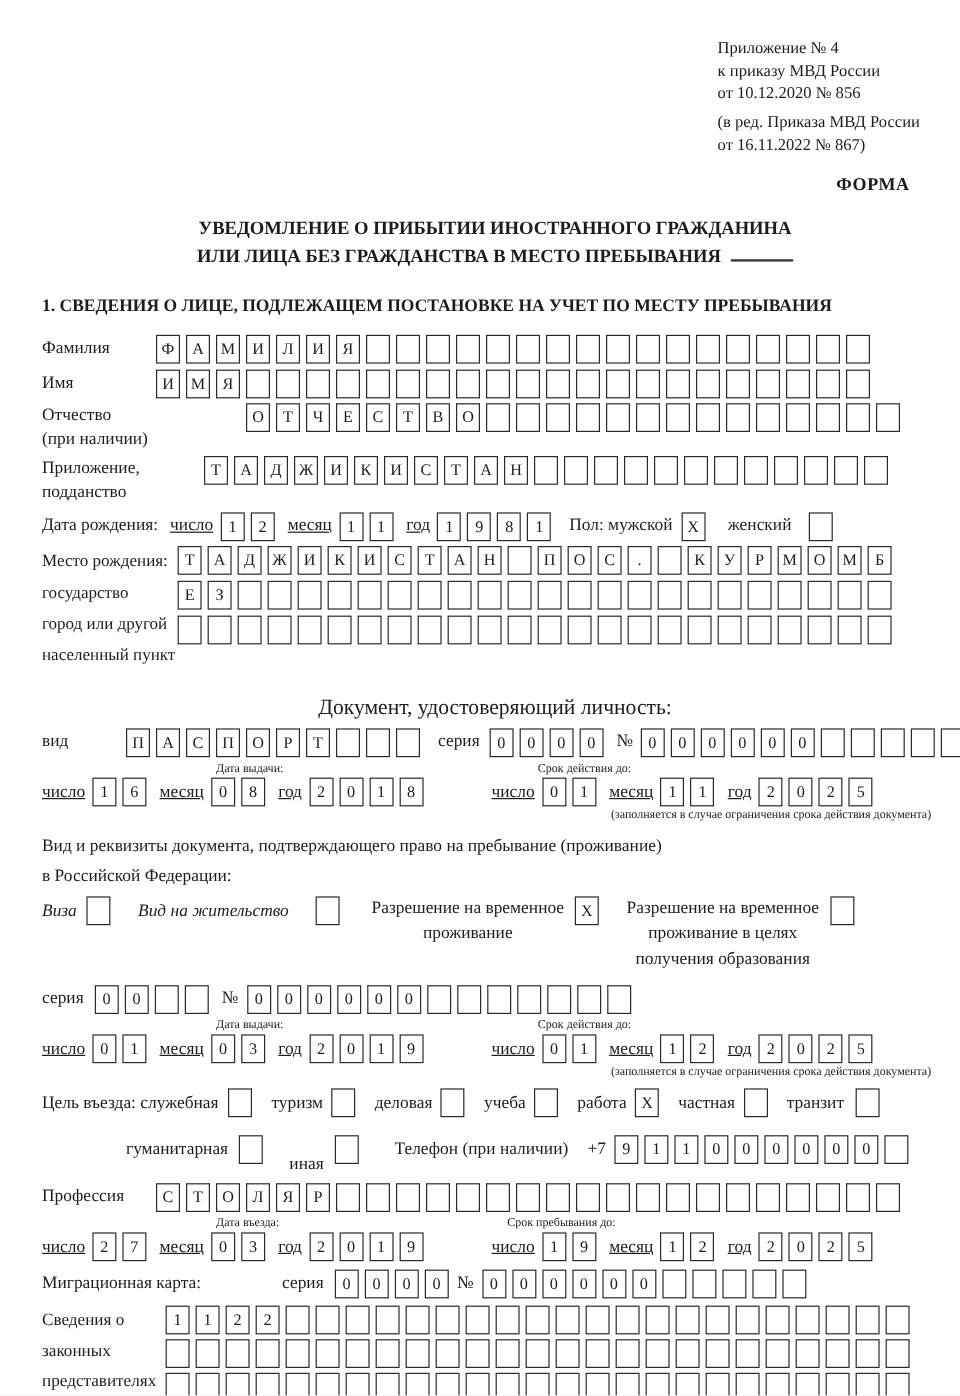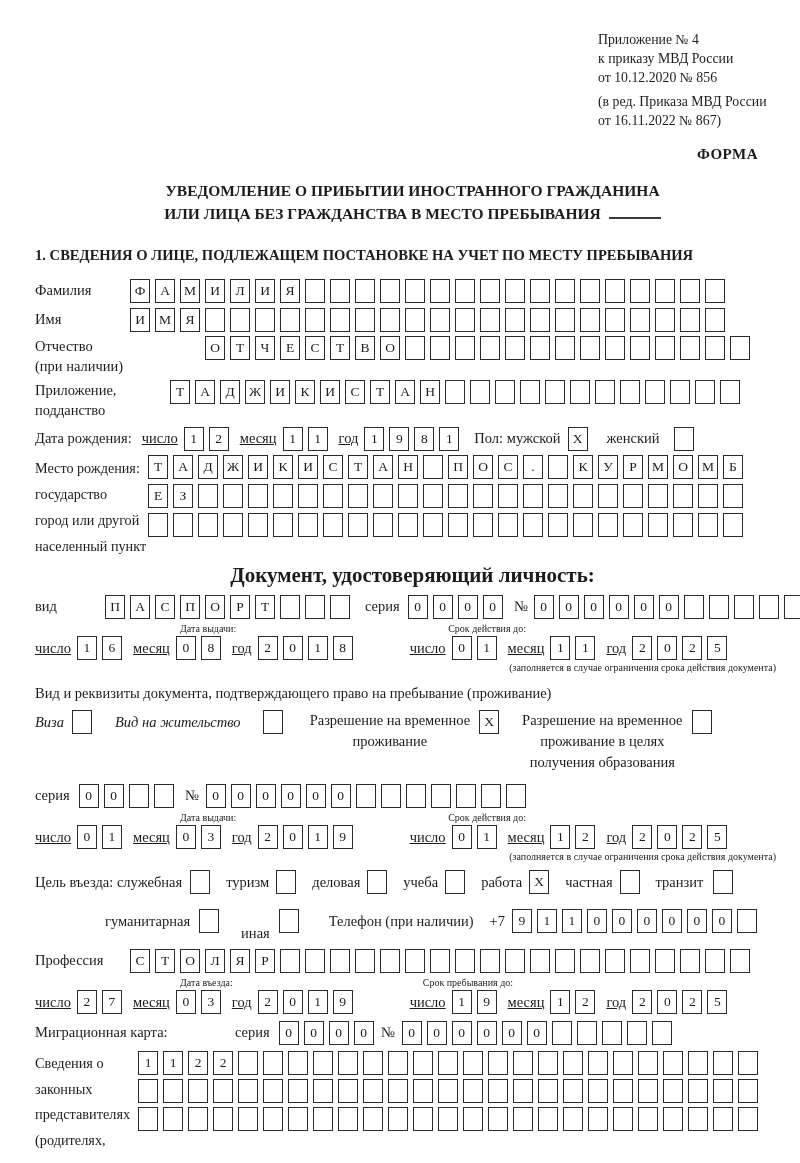--- a/index.html
+++ b/index.html
@@ -24,21 +24,21 @@
   .lbl2{flex:none;line-height:20px;}
   
   .appendix{margin-left:auto;width:192px;font-size:13.8px;line-height:19px;}
   .appendix .p2{margin-top:5px;}
   .forma{text-align:right;padding-right:32px;font-weight:bold;font-size:15px;margin-top:16px;letter-spacing:.5px;}
   .title{text-align:center;font-weight:bold;font-size:15.5px;line-height:23px;margin-top:16px;}
   .blank-line{display:inline-block;width:52px;border-bottom:2px solid #3a3a3a;height:12px;margin-left:8px;}
   .sec-head{font-weight:bold;font-size:14.6px;margin-top:22px;margin-bottom:14px;}
   
   .w95{width:95px;}  .w170{width:170px;} .w135{width:135px;} .w113{width:113px;}
-  .center-bold{text-align:center;font-weight:bold;font-size:21px;margin:4px 0 6px 0;}
+  .center-bold{text-align:center;font-weight:normal;font-size:18px;margin:20px 0 6px 0;}
   .gap-s{margin-left:10px;} .gap-m{margin-left:14px;} .gap-xs{margin-left:6px;}
   .dheads{display:flex;font-size:10px;margin:4px 0 2px 0;}
   .dheads .h1{margin-left:145px;}
   .dheads .h2{margin-left:212px;}
   .drow{display:flex;align-items:center;margin-bottom:2px;}
   .dgrp{display:flex;align-items:center;}
   .dgrp .dl{margin-right:6px;text-decoration:underline;}
   .dgrp2{margin-left:52px;}
   .note{text-align:right;padding-right:14px;font-size:10px;margin:1px 0 8px 0;}
   .intro{font-size:14.5px;line-height:25px;}
@@ -398,20 +398,21 @@
           <span class="cb">2</span>
           <span class="cb">0</span>
           <span class="cb">2</span>
           <span class="cb">5</span>
         </span>
     </span>
   </div>
   <div class="note">(заполняется в случае ограничения срока действия документа)</div>
 
   <div class="intro">Вид и реквизиты документа, подтверждающего право на пребывание (проживание)</div>
+  <div class="intro">в Российской Федерации:</div>
 
   <div class="opts">
     <span class="opt">
       <span class="olbl">Виза</span>
       <span class="boxes">
           <span class="cb"></span>
         </span>
     </span>
     <span class="opt" style="margin-left:18px;">
       <span class="olbl">Вид на жительство</span>

